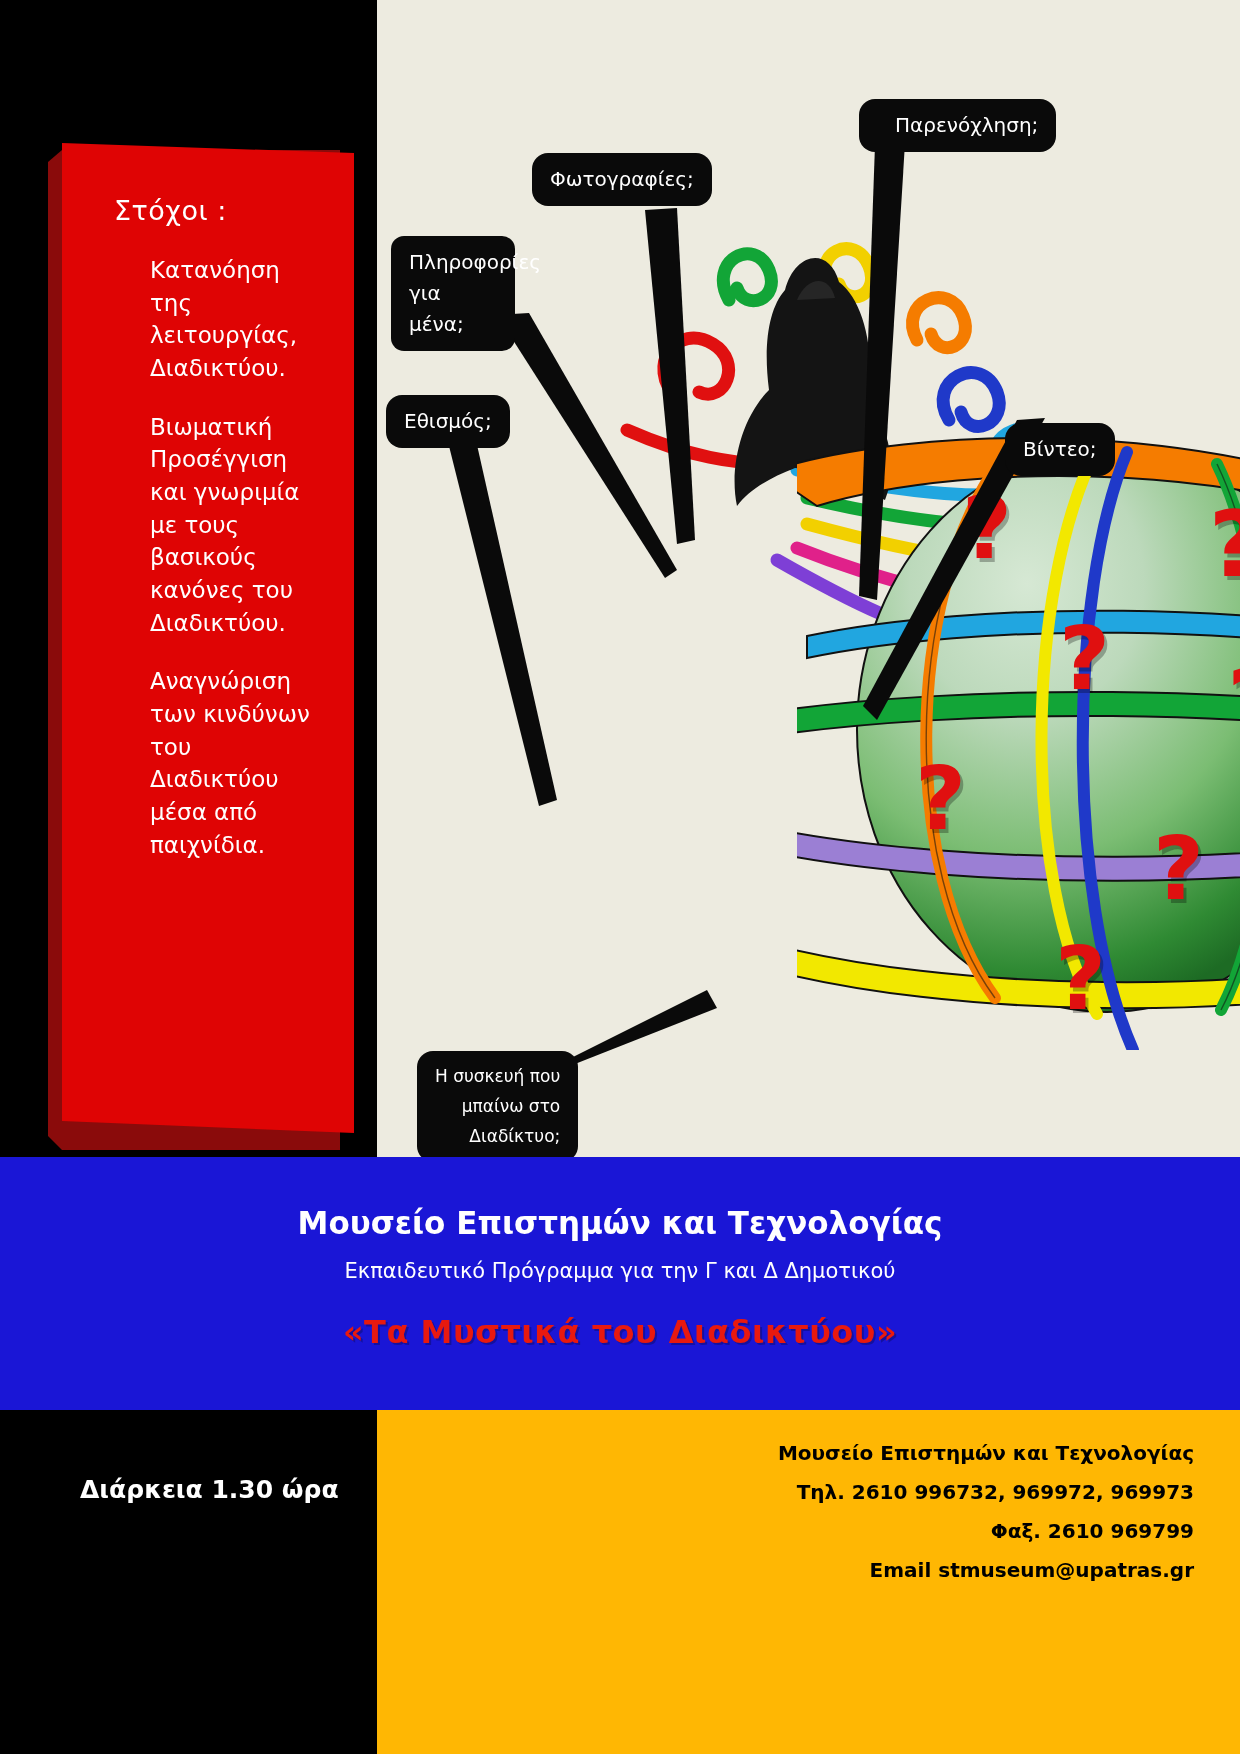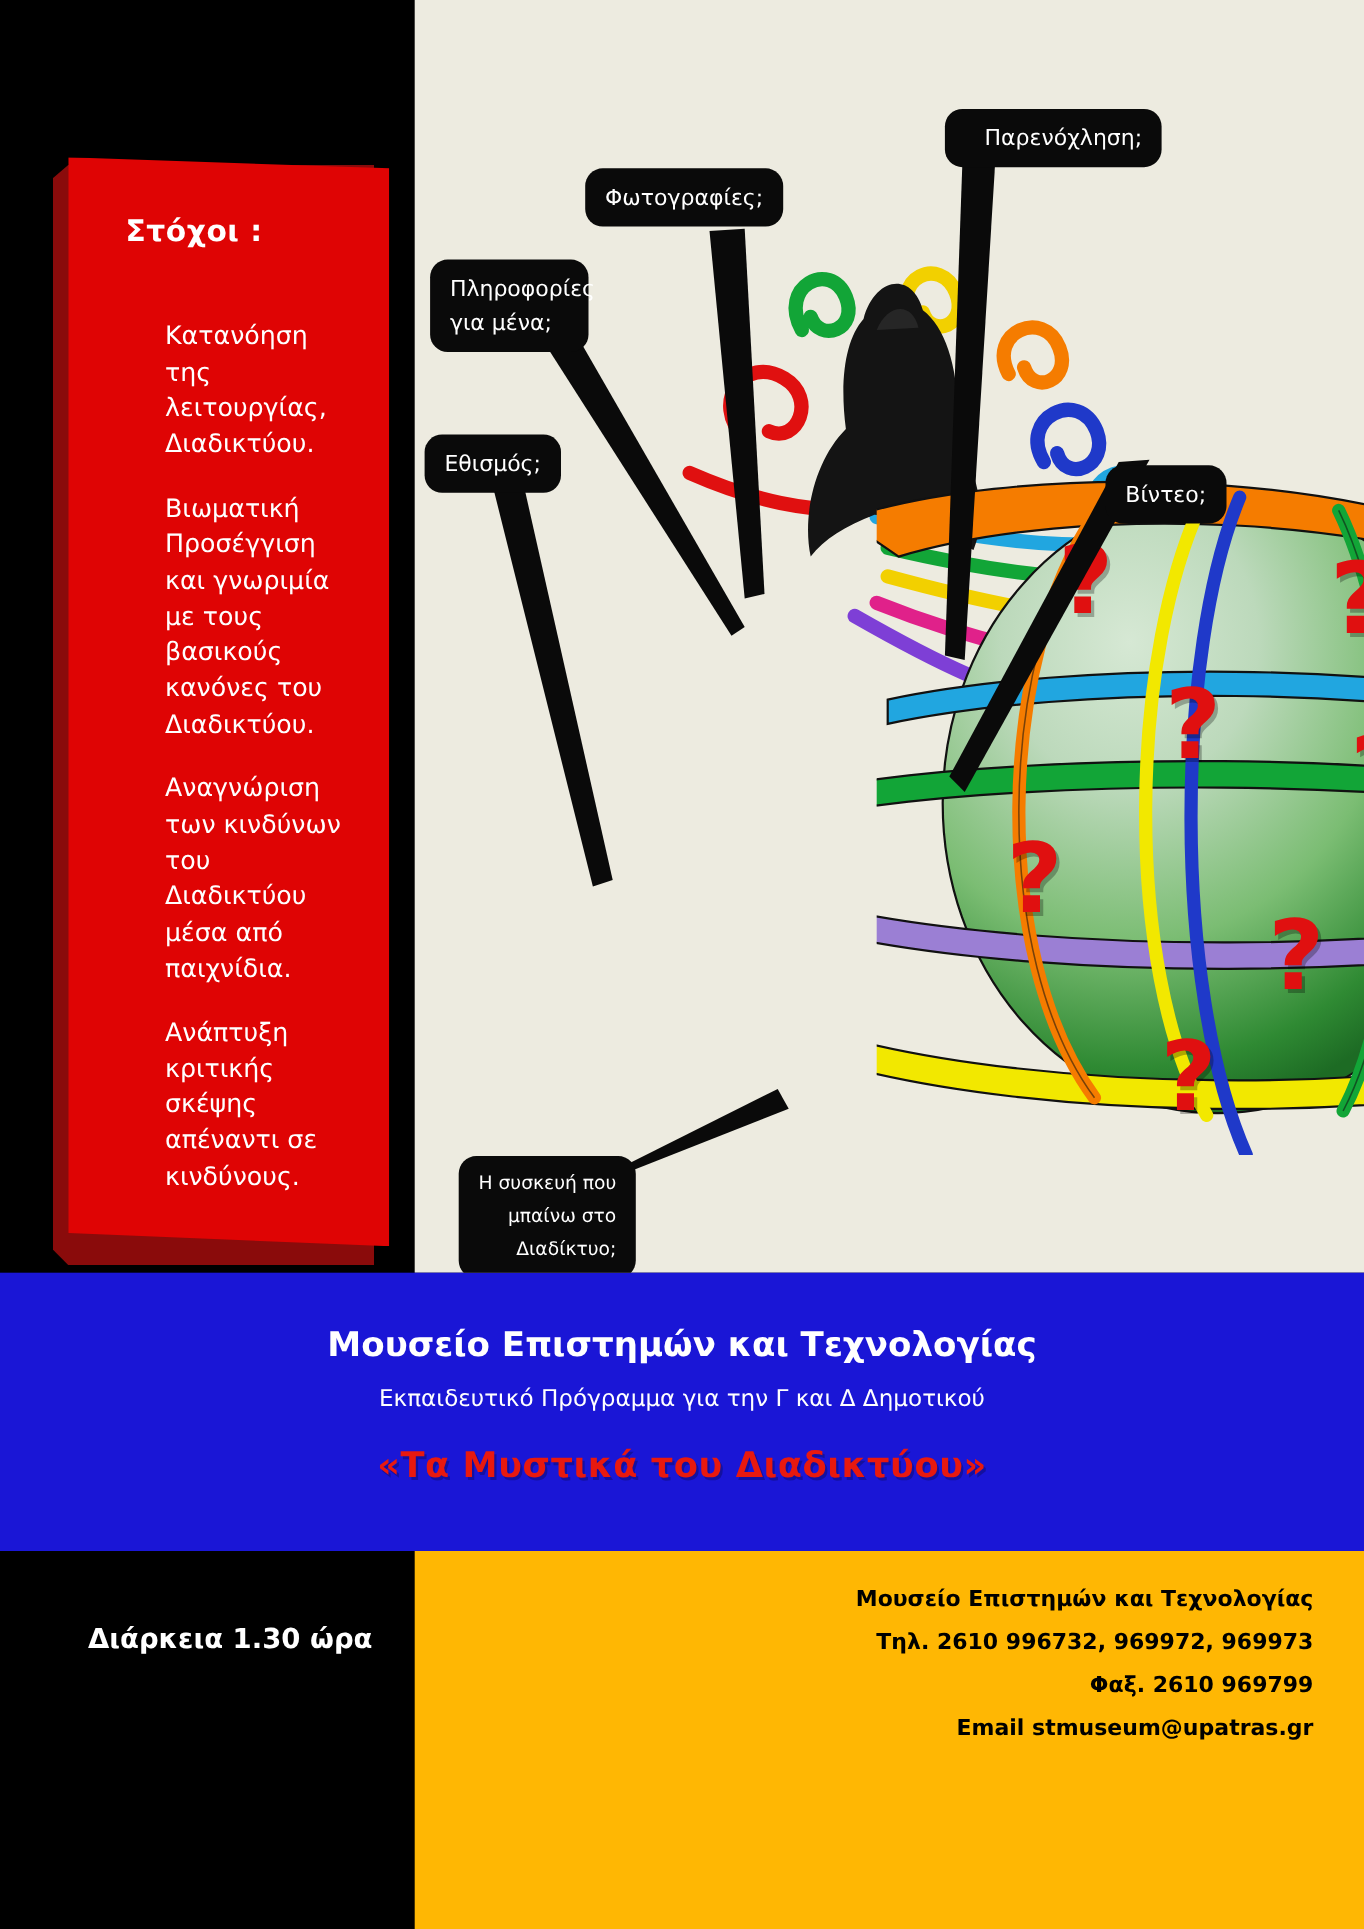--- a/index.html
+++ b/index.html
@@ -35,23 +35,23 @@
   .red-box {
     position: absolute;
     left: 62px; top: 143px;
     width: 292px; height: 990px;
     background: #DF0404;
     padding: 52px 34px 0 52px;
     color: #ffffff;
     clip-path: polygon(0 0, 100% 10px, 100% 100%, 0 calc(100% - 12px));
   }
   .red-box h2 {
-    font-size: 27px; font-weight: bold;
+    font-size: 27px; font-weight: normal;
     letter-spacing: .5px;
-    margin-bottom: 64px;
+    margin-bottom: 28px;
   }
   .red-box p {
     font-size: 23px;
     line-height: 1.42;
     margin-bottom: 26px;
     font-weight: 400;
     margin-left: 36px;
   }
 
   
@@ -222,21 +222,21 @@
         <polygon points="498,145 528,143 500,600 482,596"></polygon>
 
         <polygon points="70,438 98,436 180,800 162,806"></polygon>
 
         <polygon points="640,420 668,418 500,720 486,706"></polygon>
 
         <polygon points="170,1075 186,1062 330,990 340,1008"></polygon>
       </g>
     </svg>
 
-    <div class="bubble" style="left:14px; top:236px; width:144px;">Πληροφορίες
+    <div class="bubble" style="left:14px; top:236px; width:124px;border-radius:13px;">Πληροφορίες
 για μένα;</div>
 
     <div class="bubble" style="left:155px; top:153px;">Φωτογραφίες;</div>
 
     <div class="bubble" style="left:482px; top:99px;padding-left:36px;">Παρενόχληση;</div>
 
     <div class="bubble" style="left:9px; top:395px;">Εθισμός;</div>
 
     <div class="bubble" style="left:628px; top:423px;">Βίντεο;</div>
 
@@ -244,21 +244,20 @@
 μπαίνω  στο
 Διαδίκτυο;</div>
   </div>
 
   <div class="red-shadow"></div>
   <div class="red-box">
     <h2>Στόχοι :</h2>
     <p>Κατανόηση της λειτουργίας, Διαδικτύου.</p>
     <p>Βιωματική Προσέγγιση και γνωριμία με τους βασικούς κανόνες του Διαδικτύου.</p>
     <p>Αναγνώριση των  κινδύνων του Διαδικτύου μέσα από παιχνίδια.</p>
-    <p>Ανάπτυξη κριτικής σκέψης απέναντι σε κινδύνους.</p>
   </div>
 
   <div class="blue-band">
     <div class="t1">Μουσείο  Επιστημών και Τεχνολογίας</div>
     <div class="t2">Εκπαιδευτικό Πρόγραμμα για την Γ και Δ Δημοτικού</div>
     <div class="t3">«Τα Μυστικά του Διαδικτύου»</div>
   </div>
 
   <div class="bottom-black"></div>
 

